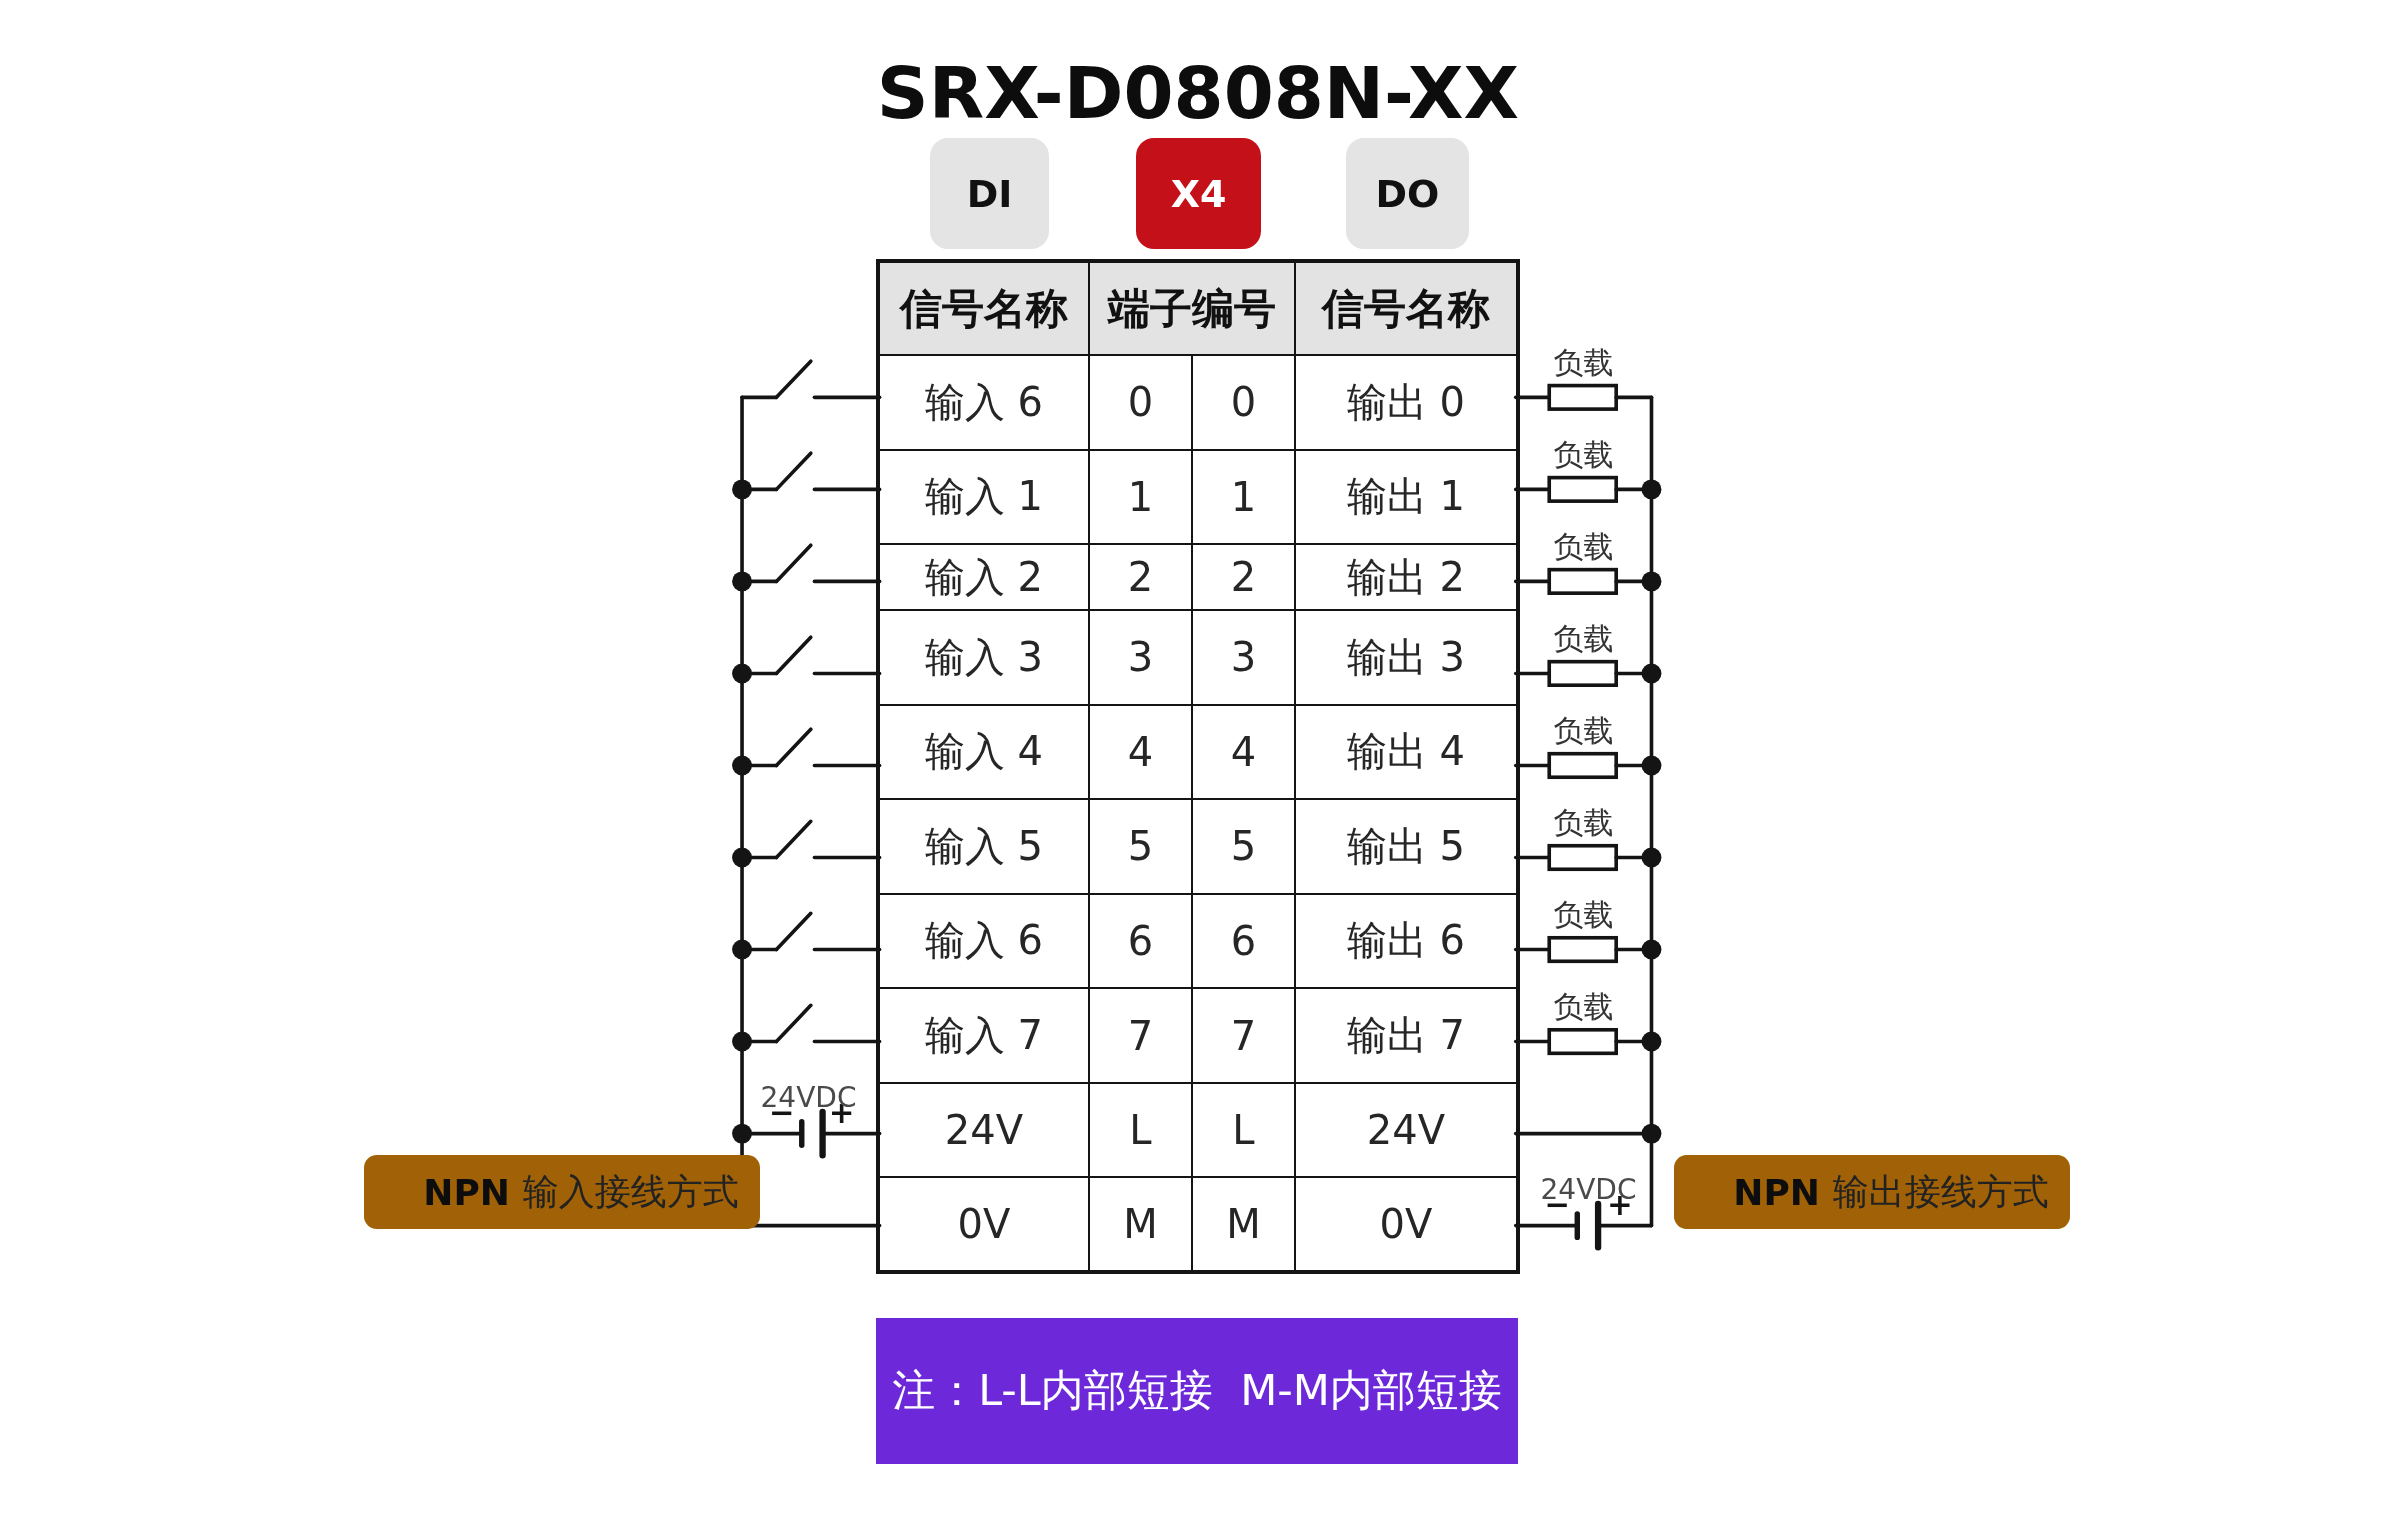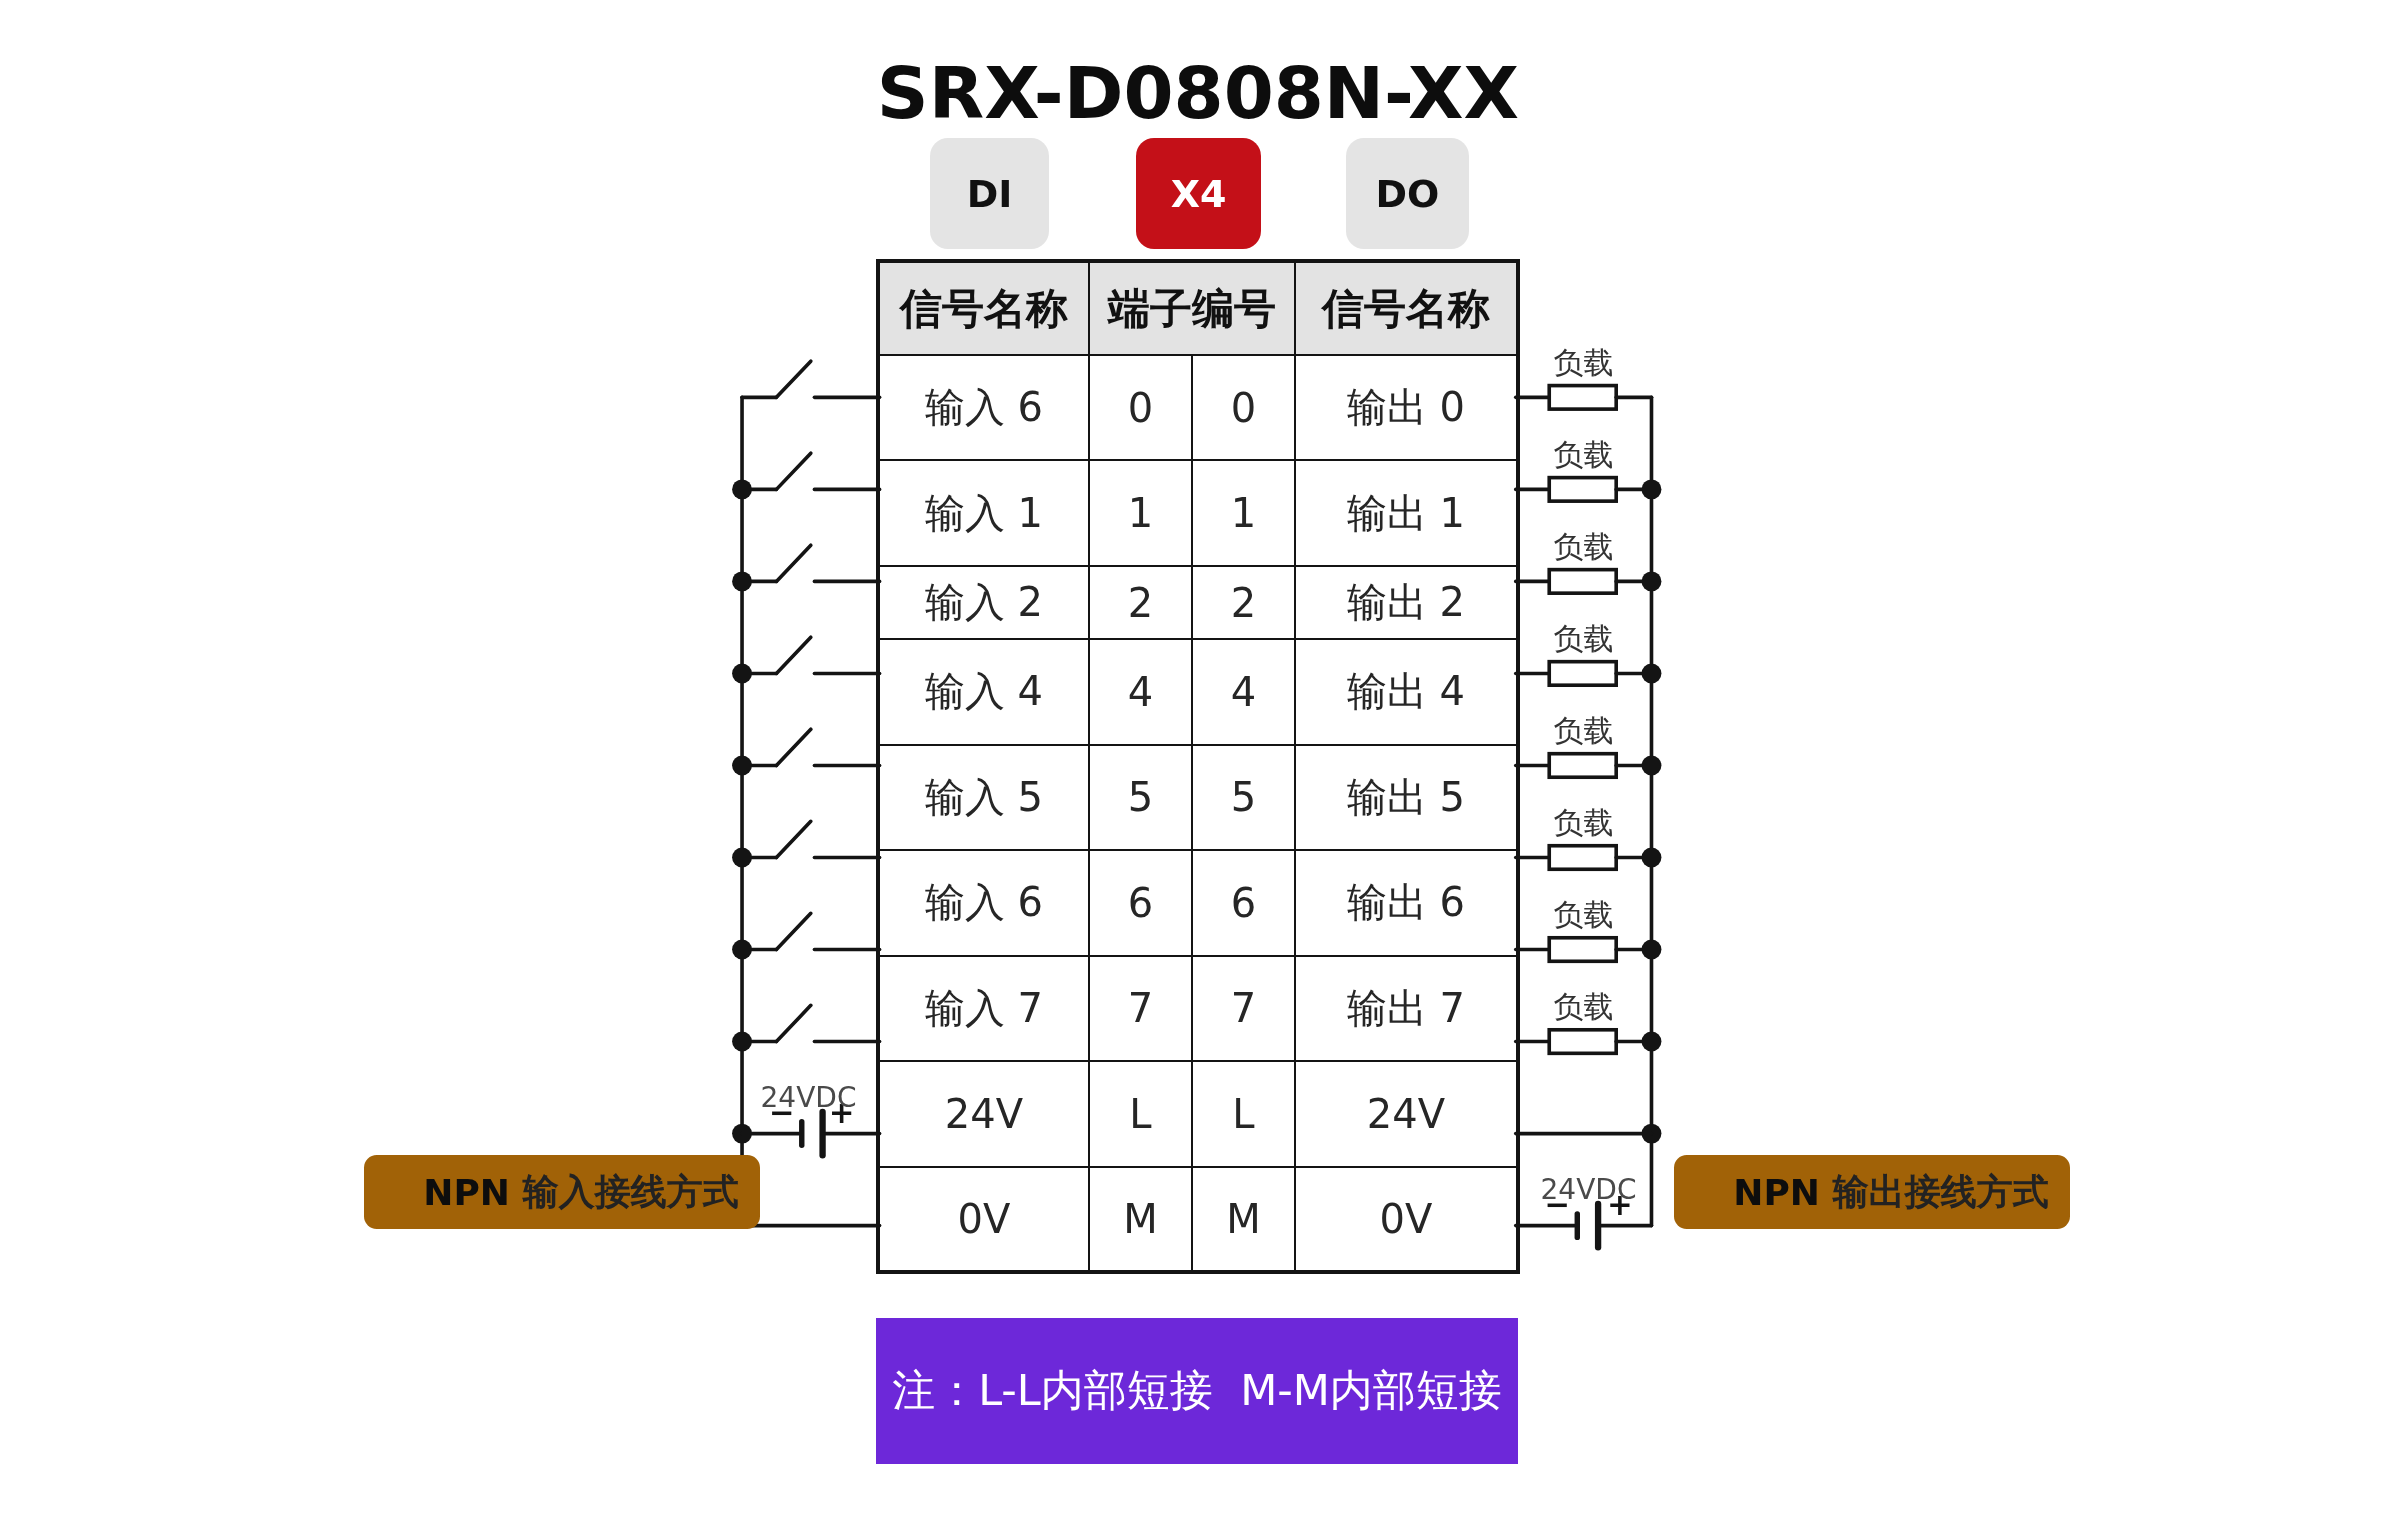--- a/index.html
+++ b/index.html
@@ -22,21 +22,21 @@
   table.io-table td{font-size:40px;font-weight:400;color:#262626;}
   .load-label{width:105px;text-align:center;font-size:30px;color:#333;height:36px;line-height:36px;}
   .vdc{width:181px;text-align:center;font-size:28px;color:#4a4a4a;height:34px;line-height:34px;}
   .vdc-left{left:718px;top:1081px;}
   .vdc-right{left:1498px;top:1173px;}
   .caption{top:1155px;width:358px;height:74px;background:#a16207;border-radius:12.7px;
        display:flex;align-items:center;justify-content:center;font-size:36px;color:#222;padding-left:38px;}
   .caption-left{left:364px;}
   .caption-right{left:1674px;}
   .cap-bold{font-weight:900;color:#0d0d0d;}
-  .cap-rest{margin-left:12.7px;font-weight:700;}
+  .cap-rest{margin-left:12.7px;font-weight:400;}
   .banner{left:876px;top:1318px;width:642px;height:146px;background:#6d28d9;color:#ffffff;
        display:flex;align-items:center;justify-content:center;font-size:43px;font-weight:500;white-space:pre;}
   #wiring{left:0;top:0;}
   #wiring .sign{font-size:34px;font-weight:700;fill:#141414;font-family:"DejaVu Sans",sans-serif;}
 </style>
 </head>
 <body>
 
 <div class="stage">
 
@@ -198,20 +198,26 @@
           <td>1</td>
           <td>输出 1</td>
         </tr>
         <tr style="height:64px">
           <td>输入 2</td>
           <td>2</td>
           <td>2</td>
           <td>输出 2</td>
         </tr>
         <tr style="height:92px">
+          <td>输入 3</td>
+          <td>3</td>
+          <td>3</td>
+          <td>输出 3</td>
+        </tr>
+        <tr style="height:92px">
           <td>输入 4</td>
           <td>4</td>
           <td>4</td>
           <td>输出 4</td>
         </tr>
         <tr style="height:92px">
           <td>输入 5</td>
           <td>5</td>
           <td>5</td>
           <td>输出 5</td>

